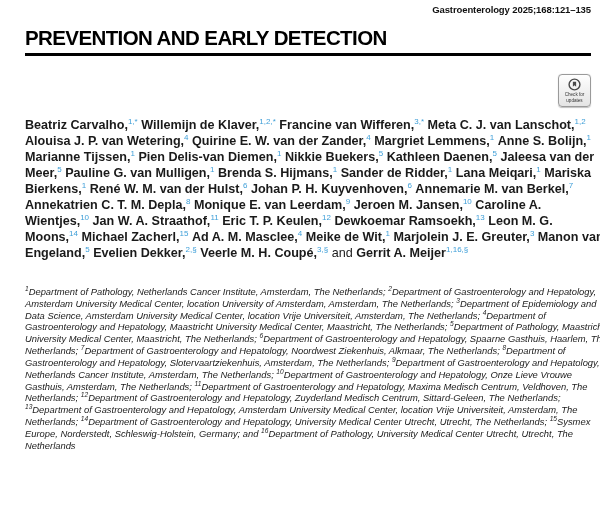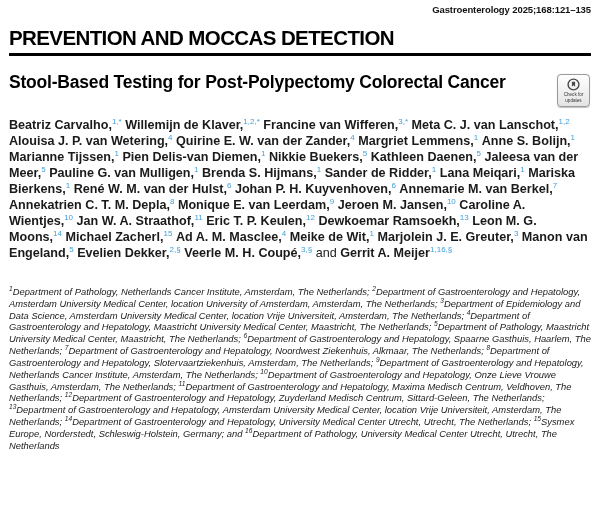--- a/index.html
+++ b/index.html
@@ -1,17 +1,17 @@
 <!DOCTYPE html>
 <html><head>
 <meta charset="utf-8">
 <style>
   html,body{margin:0;padding:0;background:#fff;}
   body{width:600px;height:507px;overflow:hidden;font-family:"Liberation Sans",sans-serif;color:#111;}
-  .page{padding:4px 9px 0 9px;box-sizing:border-box;}
+  .page{padding:4px 9px 0 25px;box-sizing:border-box;}
   .journal-ref{text-align:right;font-size:9.5px;font-weight:bold;letter-spacing:-0.1px;}
   .section-heading{margin-top:11px;font-size:20.5px;font-weight:bold;letter-spacing:-0.6px;color:#000;}
   .rule{margin-top:3px;border-bottom:3.5px solid #000;width:100%;}
   .title-row{display:flex;align-items:flex-start;margin-top:16px;}
   .title{flex:1 1 auto;font-size:17.5px;font-weight:bold;line-height:1.2;letter-spacing:-0.2px;color:#000;max-width:540px;}
   .badge{flex:0 0 auto;width:31px;height:31px;margin-top:2px;margin-left:8px;border:1px solid #9a9a9a;border-radius:4px;background:linear-gradient(#fefefe,#e4e4e4);display:flex;flex-direction:column;align-items:center;justify-content:center;cursor:pointer;box-shadow:0 0.5px 1px rgba(0,0,0,.25);}
   .badge-icon{width:13px;height:13px;display:block;}
   .badge-text{font-size:4.6px;line-height:1.2;text-align:center;color:#333;margin-top:1px;white-space:pre-line;}
   .authors{margin-top:11px;font-size:12.6px;line-height:1.27;width:582px;color:#1a1a1a;}
   .author-name{font-weight:bold;}
@@ -20,26 +20,26 @@
   .affiliations{margin-top:24px;font-size:9.4px;font-style:italic;line-height:1.26;width:582px;color:#1a1a1a;}
   sup.aff-sup{font-size:6.6px;line-height:0;vertical-align:super;}
 </style>
 </head>
 <body>
 
 <div class="page">
 
   <div class="journal-ref">Gastroenterology 2025;168:121–135</div>
 
-  <div class="section-heading">PREVENTION AND MOCCAS DETECTION</div>
+  <div class="section-heading">PREVENTION AND EARLY DETECTION</div>
   <div class="rule"></div>
 
   <div class="title-row">
     <h1 class="title" style="margin:0;">
-      <span>Stool-Based Testing for Post-Polypectomy Colorectal Cancer</span><br>
+      <br>
     </h1>
     <div class="badge" title="">
       <svg class="badge-icon" viewBox="0 0 24 24">
         <circle cx="12" cy="12" r="10" fill="none" stroke="#4a4a4a" stroke-width="2.6"></circle>
         <path d="M9 7 h6 v9 l-3-2.4 L9 16 z" fill="#4a4a4a"></path>
       </svg>
       <div class="badge-text">Check for updates</div>
     </div>
   </div>
 

